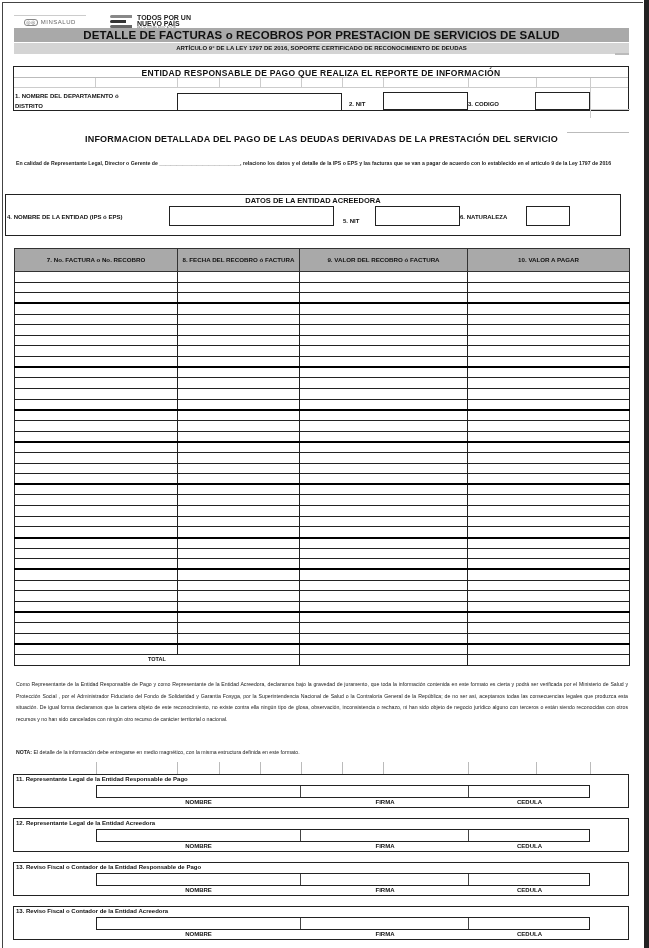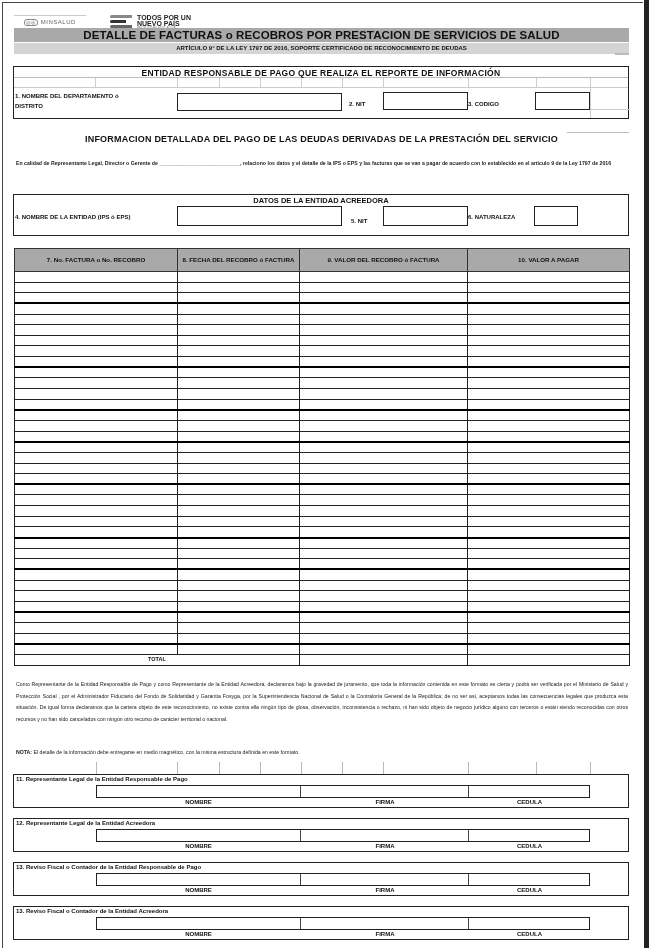--- a/index.html
+++ b/index.html
@@ -16,32 +16,32 @@
   .swoosh { width: 26px; height: 18px; position: relative; }
   .swoosh i { position: absolute; left: 2px; height: 3px; border-radius: 3px 0 0 3px; background: #555; }
   .nuevo-text { font-size: 7px; font-weight: bold; line-height: 6px; color: #222; }
   .nuevo-text small { display: block; font-size: 3px; line-height: 3px; color: #777; font-weight: normal; }
 
   .title-bar { left: 14px; top: 28px; width: 615px; height: 14px; background: #a9a9a9; font-size: 11.5px; font-weight: bold; text-align: center; line-height: 15px; letter-spacing: 0.1px; }
   .subtitle-bar { left: 14px; top: 43px; width: 615px; height: 11px; background: #d4d4d4; font-size: 6px; font-weight: bold; text-align: center; line-height: 11px; }
   .subtitle-bar .tick { position: absolute; right: 0; bottom: -1px; width: 14px; height: 2px; background: #bbb; }
 
   .box { border: 1.5px solid #222; }
-  .sec1 { left: 13px; top: 66px; width: 616px; height: 53px; }
+  .sec1 { left: 13px; top: 66px; width: 616px; height: 45px; }
   .sec1 .head { position: absolute; left: 0; top: 0; width: 100%; height: 11px; border-bottom: 1px solid #bbb; font-size: 8.5px; font-weight: bold; text-align: center; line-height: 12px; letter-spacing: 0.3px; }
   .gridline-v { position: absolute; width: 1px; background: #ccc; }
   .gridline-h { position: absolute; height: 1px; background: #ccc; }
   .lbl { position: absolute; font-size: 6px; font-weight: bold; line-height: 10px; }
   .field { position: absolute; border: 1.5px solid #222; background: #fff; }
 
   .info-title { left: 14px; top: 134px; width: 615px; text-align: center; font-size: 9px; font-weight: bold; letter-spacing: 0.2px; }
   .info-rule { left: 567px; top: 132px; width: 62px; height: 1px; background: #bbb; }
   .intro { left: 16px; top: 158px; width: 612px; font-size: 5.2px; font-weight: bold; line-height: 10px; color: #222; }
 
-  .sec2 { left: 13px; top: 194px; width: 616px; height: 42px; }
+  .sec2 { left: 5px; top: 194px; width: 616px; height: 42px; }
   .sec2 .head { position: absolute; left: 0; top: 1px; width: 100%; text-align: center; font-size: 7.5px; font-weight: bold; }
 
   .tbl { left: 14px; top: 248px; width: 615px; border-collapse: collapse; table-layout: fixed; }
   .tbl th { background: #a9a9a9; border: 1.5px solid #333; font-size: 6.2px; font-weight: bold; height: 23px; text-align: center; line-height: 8px; }
   .tbl td { border: 1.3px solid #222; height: 10.65px; background: #fff; }
   .tbl tr.thick td { border-top: 2px solid #000; }
   .tbl td.total-label { font-size: 5.5px; font-weight: bold; text-align: center; line-height: 9px; }
 
   .decl { left: 16px; top: 679px; width: 612px; font-size: 5.2px; line-height: 11.6px; text-align: justify; color: #222; }
   .nota { left: 16px; top: 749px; width: 612px; font-size: 5.2px; color: #222; }

